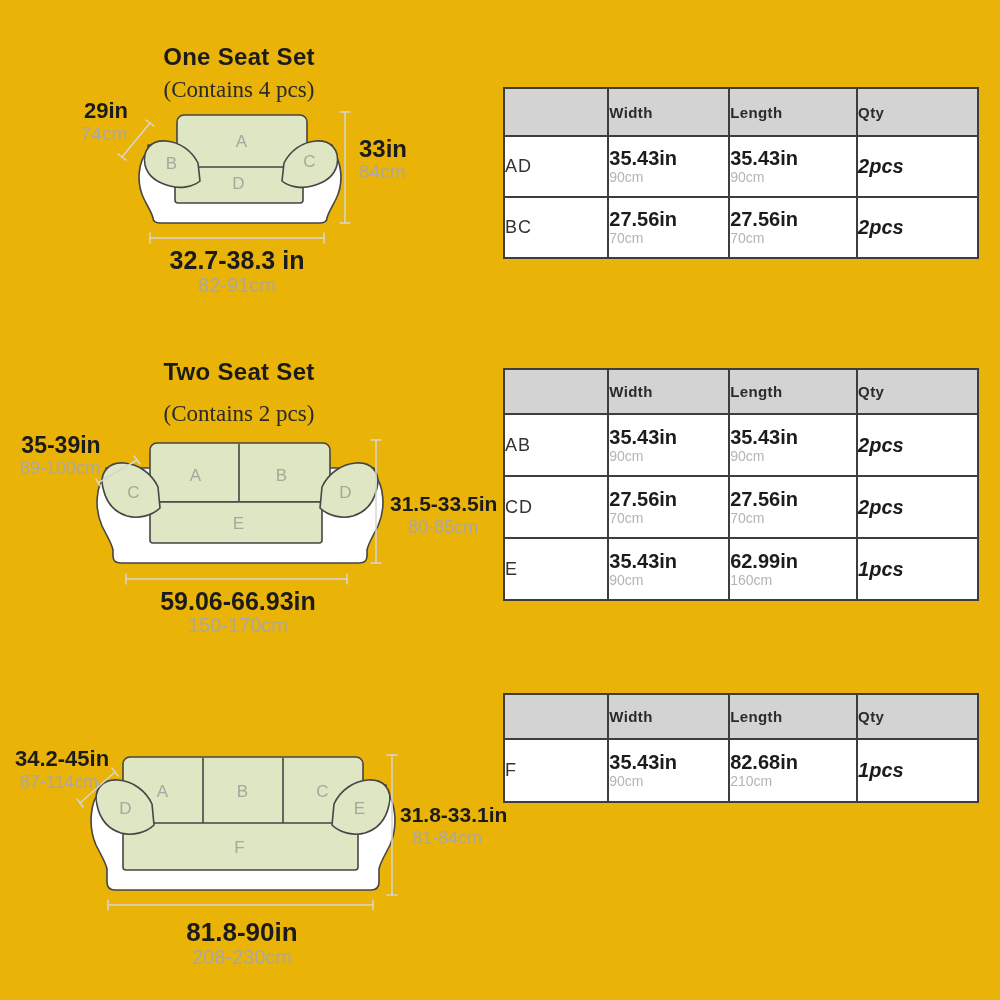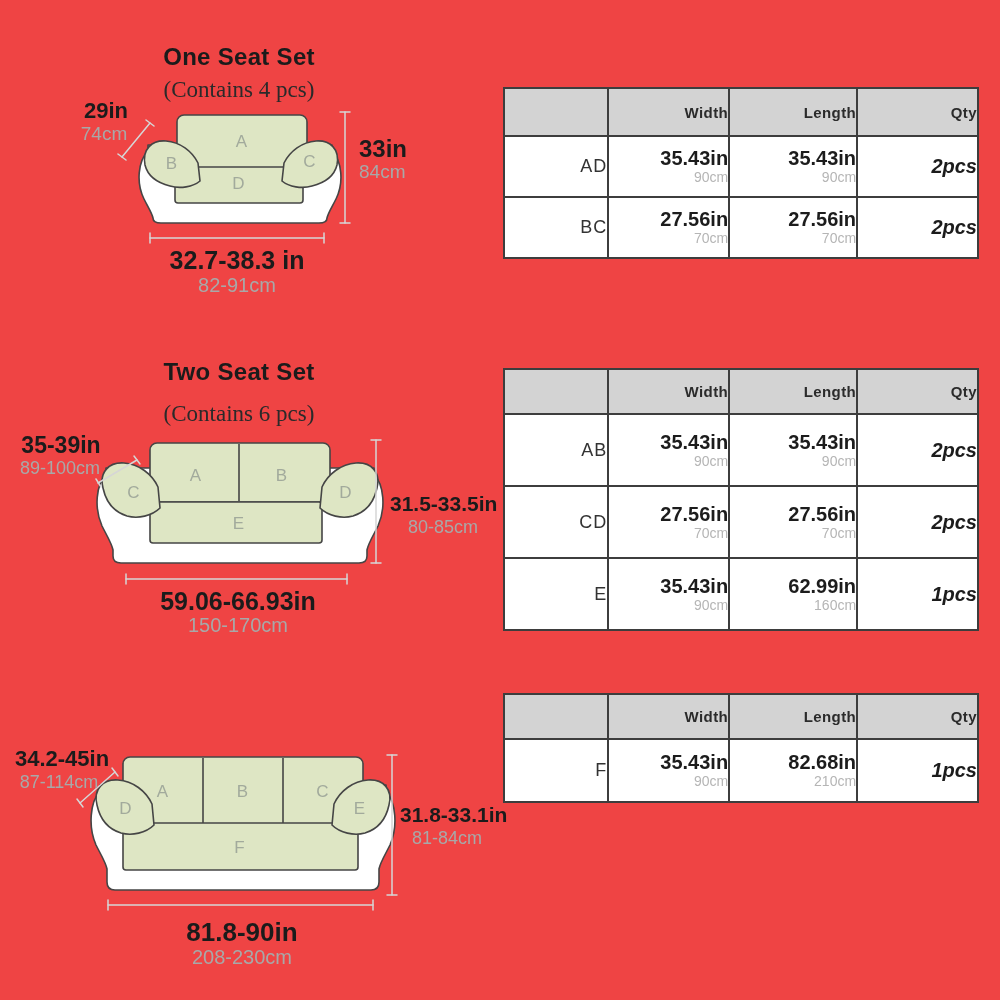--- a/index.html
+++ b/index.html
@@ -1,17 +1,17 @@
 <!DOCTYPE html>
 <html><head>
 <meta charset="utf-8">
 <style>
   html,body { margin:0; padding:0; background:#ffffff; }
   .canvas {
-    position:relative; width:1000px; height:1000px; background:#ef4444;
+    position:relative; width:1000px; height:1000px; background:#eab308;
     font-family:"Liberation Sans", sans-serif; overflow:hidden;
   }
   .sec-title {
     position:absolute; left:0; width:478px; text-align:center;
     font-size:24px; font-weight:700; color:#1b1b1b; letter-spacing:0.3px;
   }
   .sec-subtitle {
     position:absolute; left:0; width:478px; text-align:center;
     font-family:"Liberation Serif", serif; font-size:23px; color:#2a2a2a;
   }
@@ -27,27 +27,27 @@
   .dim-in  { font-family:"Liberation Sans",sans-serif; font-weight:700; fill:#1b1b1b; }
   .dim-cm  { font-family:"Liberation Sans",sans-serif; fill:#a8a8a8; }
   .ctr     { text-anchor:middle; }
 
   
   .spec-table {
     position:absolute; left:503px; width:476px; border-collapse:collapse;
     table-layout:fixed; background:#ffffff;
   }
   .spec-table th, .spec-table td {
-    border:2px solid #3d3d3d; text-align:right; vertical-align:middle; padding:0;
+    border:2px solid #3d3d3d; text-align:left; vertical-align:middle; padding:0;
   }
   .spec-table thead th {
     background:#d3d3d3; font-size:15px; font-weight:700; color:#2b2b2b; letter-spacing:0.4px;
   }
   .t1 { top:87px; }  .t1 thead tr { height:48px; } .t1 tbody tr { height:61px;padding-left:10px; }
-  .t2 { top:368px; } .t2 thead tr { height:45px; } .t2 tbody tr { height:72px; }
+  .t2 { top:368px; } .t2 thead tr { height:45px; } .t2 tbody tr { height:62px; }
   .t3 { top:693px; } .t3 thead tr { height:45px; } .t3 tbody tr { height:63px; }
   .part-cell { font-size:18px; color:#333333; letter-spacing:1px; }
   .qty-cell  { font-size:20px; font-weight:700; color:#1c1c1c;font-style:italic; }
   .vin { font-size:20px; font-weight:700; color:#1c1c1c; line-height:1.15; }
   .vcm { font-size:14px; color:#b5b5b5; line-height:1.1; }
 </style>
 </head>
 <body>
 
 <div class="canvas">
@@ -127,21 +127,21 @@
         <td>
           <div class="vin">27.56in</div>
           <div class="vcm">70cm</div>
         </td>
         <td class="qty-cell">2pcs</td>
       </tr>
     </tbody>
   </table>
 
   <div class="sec-title" style="top:358px">Two Seat Set</div>
-  <div class="sec-subtitle" style="top:401px">(Contains 6 pcs)</div>
+  <div class="sec-subtitle" style="top:401px">(Contains 2 pcs)</div>
 
   <svg class="diagram" style="top:430px;height:215px" width="520" height="215" viewBox="0 0 520 215">
     <path class="base" d="M106,44 C96,55 94,78 102,96 C107,106 112,114 113,120 L113,126 Q113,133 121,133 L359,133 Q367,133 367,126 L367,120 C368,114 373,106 378,96 C386,78 384,55 374,44 L374,38 L106,38 Z"></path>
     <rect class="cushion" x="150" y="13" width="180" height="59" rx="7"></rect>
     <line class="divider" x1="239" y1="14" x2="239" y2="71"></line>
     <rect class="cushion" x="150" y="72" width="172" height="41" rx="3"></rect>
     <path class="cushion" d="M103,58 C99,42 109,32 124,33 C139,34 152,44 158,57 L160,78 C152,86 138,89 127,86 C114,82 106,72 103,58 Z"></path>
     <path class="cushion" d="M377,58 C381,42 371,32 356,33 C341,34 328,44 322,57 L320,78 C328,86 342,89 353,86 C366,82 374,72 377,58 Z"></path>
     <text class="letter" x="196" y="51">A</text>
     <text class="letter" x="282" y="51">B</text>

